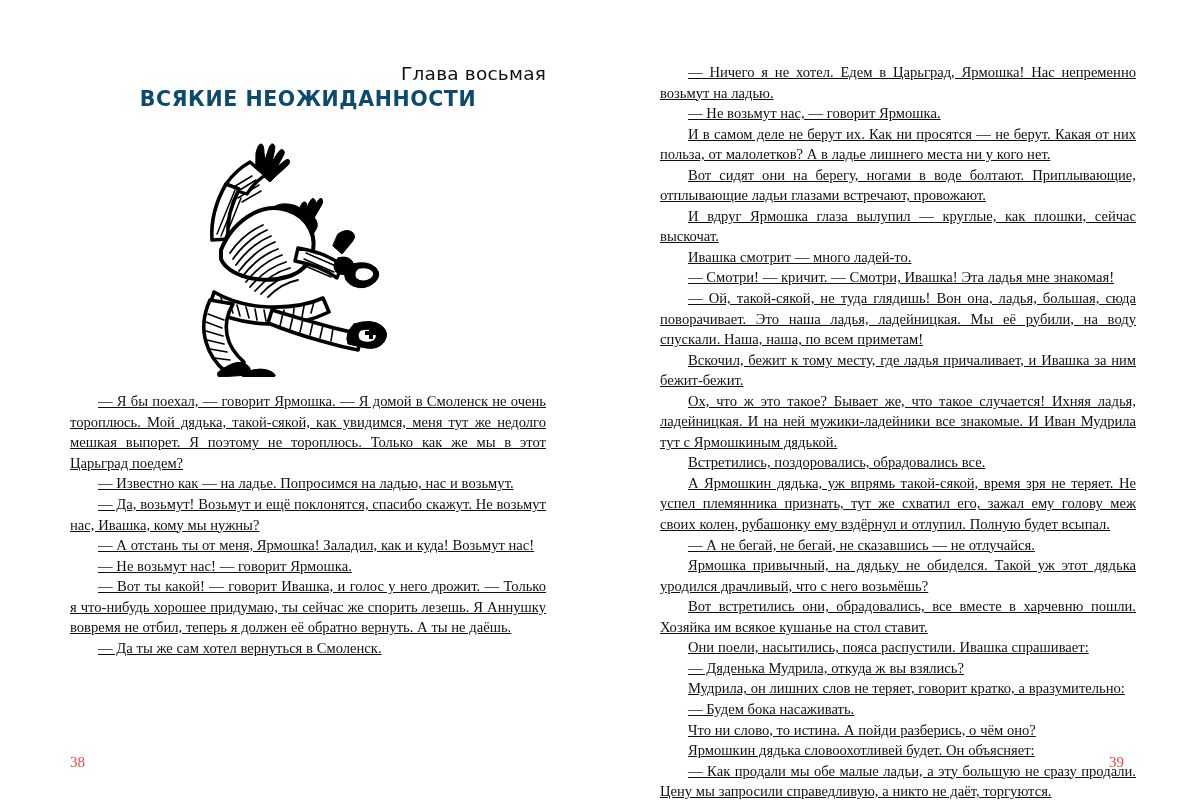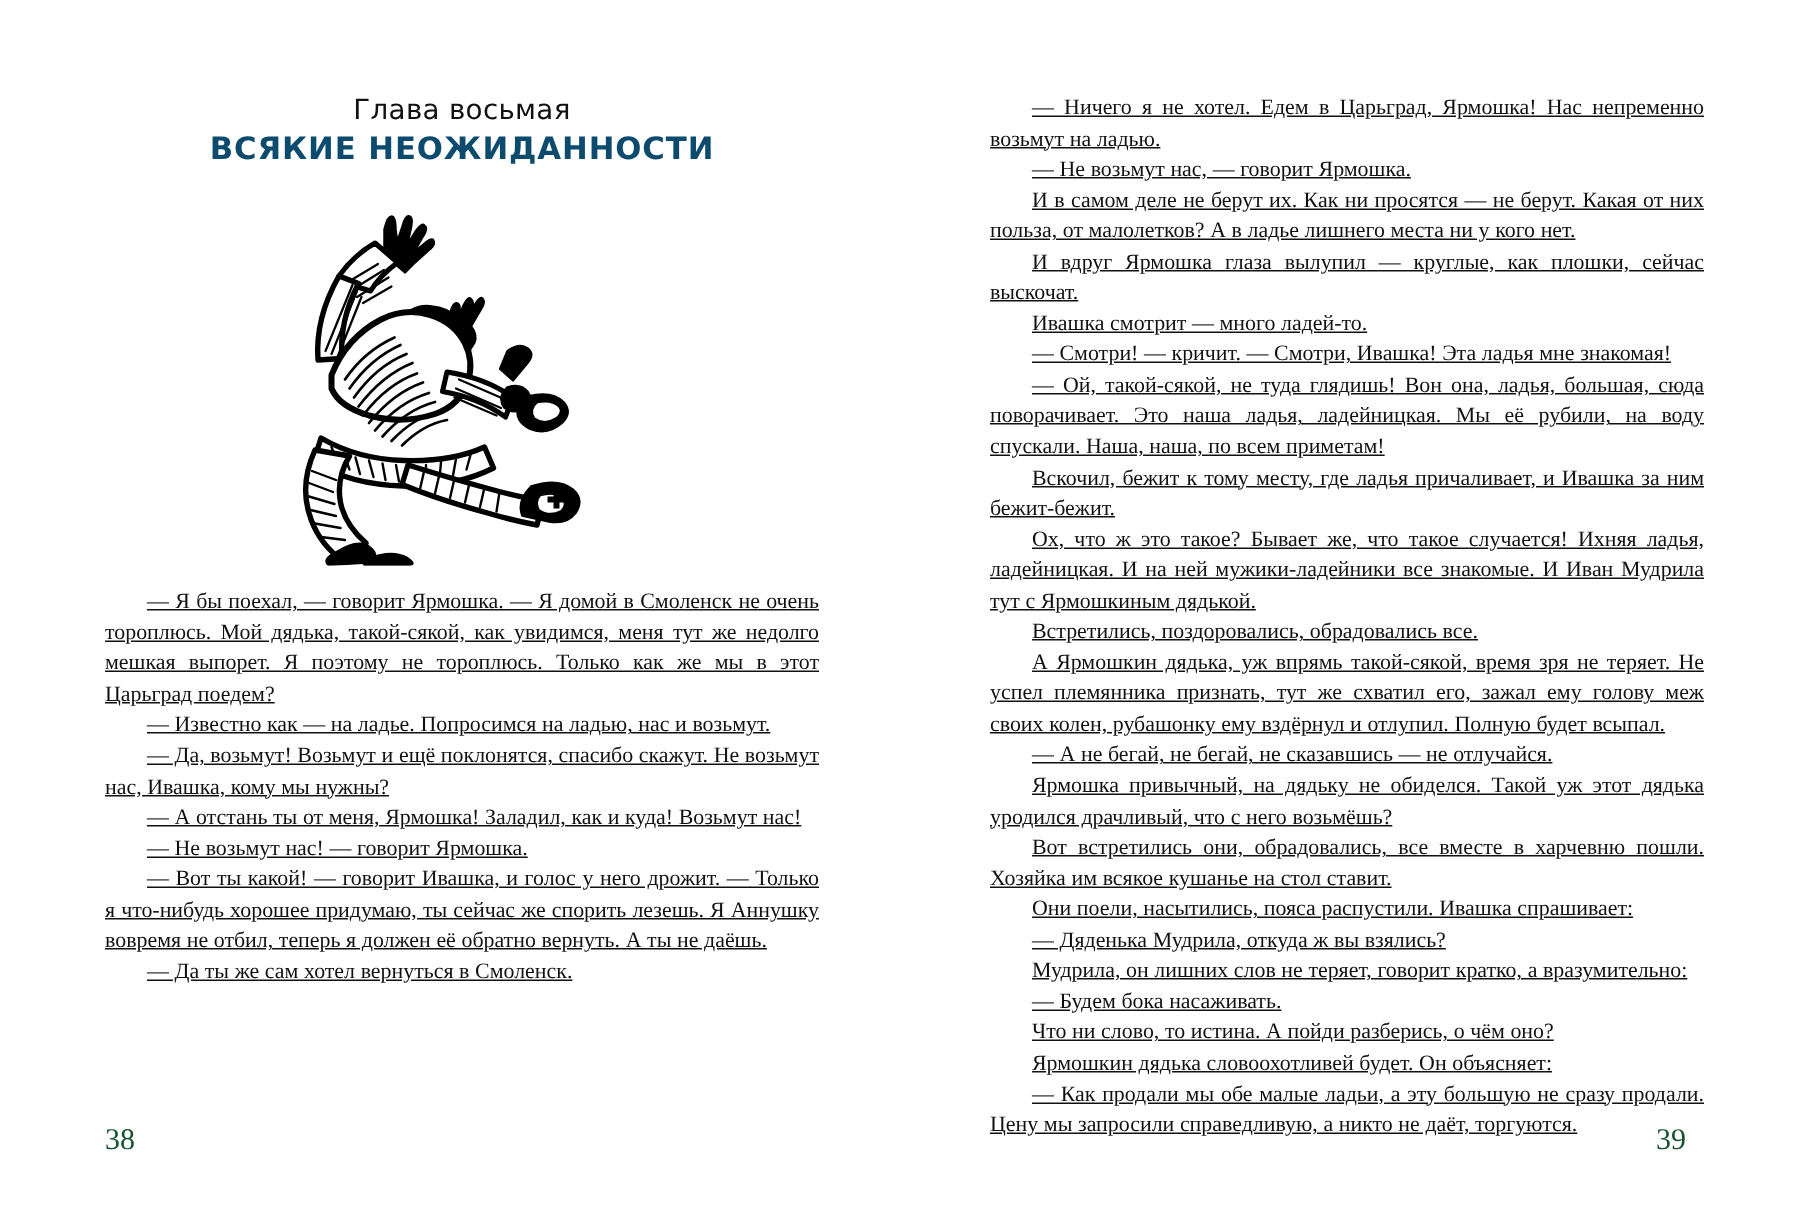--- a/index.html
+++ b/index.html
@@ -47,20 +47,21 @@
     margin: 0 0 4px 0;
     padding: 0;
   }
   .chapter-kicker {
     display: block;
     font-size: 18.5px;
     font-weight: 400;
     letter-spacing: 0.2px;
     line-height: 1.28;
     color: #111;
+    text-align: right;
   }
   .chapter-title {
     display: block;
     font-size: 20.5px;
     font-weight: 700;
     letter-spacing: 0.6px;
     line-height: 1.25;
     margin-top: 1px;
     color: #0c4a6e;
   }
@@ -85,23 +86,23 @@
     hyphens: manual;
     word-spacing: 0.1px;
     text-decoration: underline;
   }
   .page-right .body-text { margin-top: 0; }
 
   
   .folio {
     position: absolute;
     bottom: 42px;
-    font-size: 20px;
+    font-size: 15px;
     line-height: 1;
-    color: #14532d;
+    color: #ef4444;
     font-family: Liberation Serif, serif;
   }
   .folio-left  { left: 70px;  text-align: left; }
   .folio-right { right: 76px; text-align: left; }
 </style>
 </head>
 <body>
 
 <div class="spread">
 
@@ -233,20 +234,21 @@
 
     <div class="folio folio-left">38</div>
   </div>
 
   <div class="page page-right">
     <div class="col">
       <div class="body-text">
         <p>— Ничего я не хотел. Едем в Царьград, Ярмошка! Нас непременно возьмут на ладью.</p>
         <p>— Не возьмут нас, — говорит Ярмошка.</p>
         <p>И в самом деле не берут их. Как ни просятся — не берут. Какая от них польза, от малолетков? А в ладье лишнего места ни у кого нет.</p>
+        <p>Вот сидят они на берегу, ногами в воде болтают. Приплывающие, отплывающие ладьи глазами встречают, провожают.</p>
         <p>И вдруг Ярмошка глаза вылупил — круглые, как плошки, сейчас выскочат.</p>
         <p>Ивашка смотрит — много ладей-то.</p>
         <p>— Смотри! — кричит. — Смотри, Ивашка! Эта ладья мне знакомая!</p>
         <p>— Ой, такой-сякой, не туда глядишь! Вон она, ладья, большая, сюда поворачивает. Это наша ладья, ладейницкая. Мы её рубили, на воду спускали. Наша, наша, по всем приметам!</p>
         <p>Вскочил, бежит к тому месту, где ладья причаливает, и Ивашка за ним бежит-бежит.</p>
         <p>Ох, что ж это такое? Бывает же, что такое случается! Ихняя ладья, ладейницкая. И на ней мужики-ладейники все знакомые. И Иван Мудрила тут с Ярмошкиным дядькой.</p>
         <p>Встретились, поздоровались, обрадовались все.</p>
         <p>А Ярмошкин дядька, уж впрямь такой-сякой, время зря не теряет. Не успел племянника признать, тут же схватил его, зажал ему голову меж своих колен, рубашонку ему вздёрнул и отлупил. Полную будет всыпал.</p>
         <p>— А не бегай, не бегай, не сказавшись — не отлучайся.</p>
         <p>Ярмошка привычный, на дядьку не обиделся. Такой уж этот дядька уродился драчливый, что с него возьмёшь?</p>

